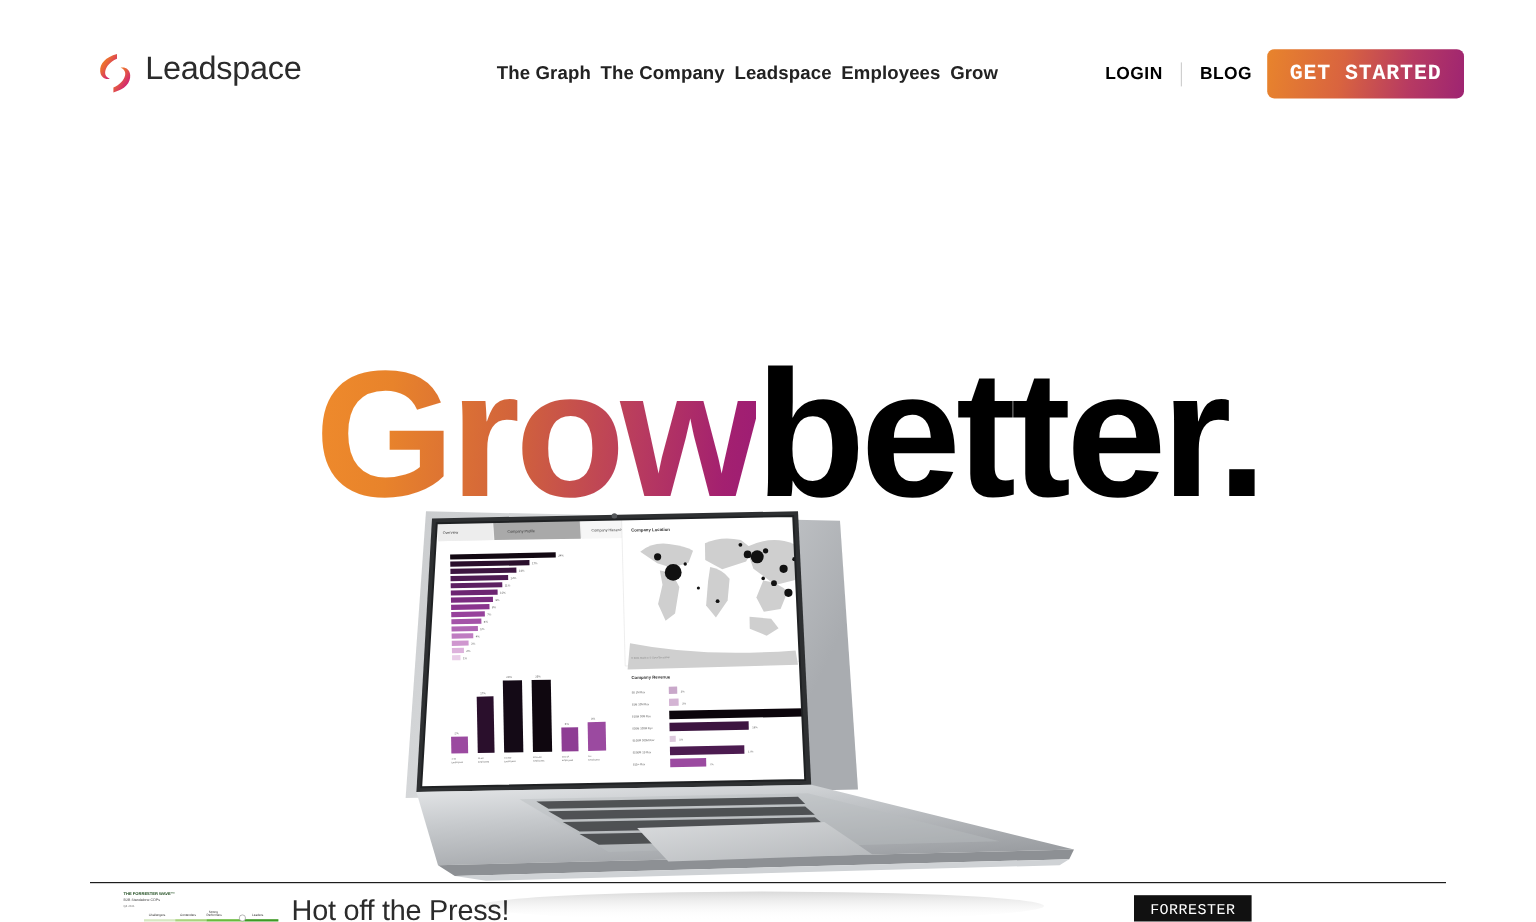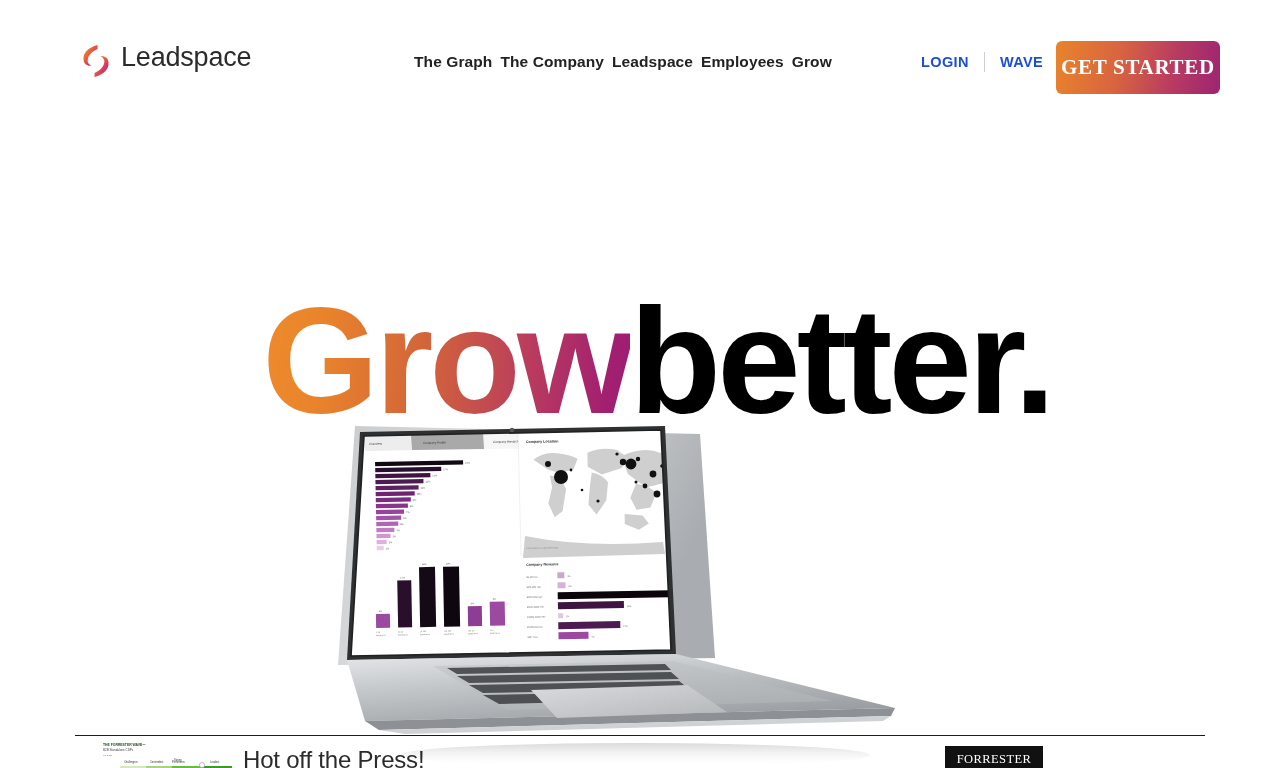--- a/index.html
+++ b/index.html
@@ -37,35 +37,35 @@
     font-size: 15.5px; font-weight: bold; color: #222222;
     letter-spacing: 0.1px; white-space: nowrap; cursor: pointer;
     line-height: 20px;
   }
 
   .auth {
     position: absolute; left: 921px; top: 52px;
     display: flex; align-items: center; gap: 15px;
   }
   .auth-link {
-    font-size: 14.5px; font-weight: bold; color: #1d4ed8;
+    font-size: 14.5px; font-weight: bold; color: #000000;
     letter-spacing: 0.4px; cursor: pointer; line-height: 20px;
   }
   .auth-divider {
     width: 1px; height: 20px; background: #cfcfcf; display: block;
   }
 
   .cta {
     position: absolute; left: 1056px; top: 41px;
-    width: 164px; height: 53px;
+    width: 164px; height: 41px;
     border: none; border-radius: 6px;
     background: linear-gradient(100deg, #e8842c 0%, #d9643f 38%, #b73a62 72%, #9e2472 100%);
-    color: #ffffff; font-size: 21px; font-weight: bold;
+    color: #ffffff; font-size: 18px; font-weight: bold;
     letter-spacing: 0.7px; cursor: pointer;
-    font-family: Liberation Serif, serif;
+    font-family: Liberation Mono, monospace;
   }
 
   
   .hero { position: absolute; top: 108px; left: 17px; width: 1136px; height: 617px; }
 
   .headline {
     position: absolute; top: 178px; left: 0; width: 1280px;
     text-align: center; line-height: 1;
     font-size: 150px; font-weight: bold; letter-spacing: -4px;
     white-space: nowrap;
@@ -106,21 +106,21 @@
     line-height: 30px;
   }
   .press-logo {
     position: absolute; left: 887px; top: 10px;
     width: 98px; height: 26px;
     background: #111111;
     display: flex; align-items: center; justify-content: center;
   }
   .press-logo-text {
     color: #ffffff; font-size: 12.5px; letter-spacing: 0.4px;
-    font-family: Liberation Serif, serif;
+    font-family: Liberation Mono, monospace;
     text-align: right;
   }
 </style>
 </head>
 <body>
 
 <header class="header">
 
   <div class="logo-wrap">
     <span>
@@ -146,21 +146,21 @@
     <span class="nav-item">The Graph</span>
     <span class="nav-item">The Company</span>
     <span class="nav-item">Leadspace</span>
     <span class="nav-item">Employees</span>
     <span class="nav-item">Grow</span>
   </nav>
 
   <div class="auth">
     <span class="auth-link">LOGIN</span>
     <span class="auth-divider"></span>
-    <span class="auth-link">WAVE</span>
+    <span class="auth-link">BLOG</span>
   </div>
 
   <button class="cta">GET STARTED</button>
 </header>
 
 <section class="hero">
 
   <h1 class="headline">
     <span class="grow">Grow</span><span class="better">better.</span>
   </h1>

